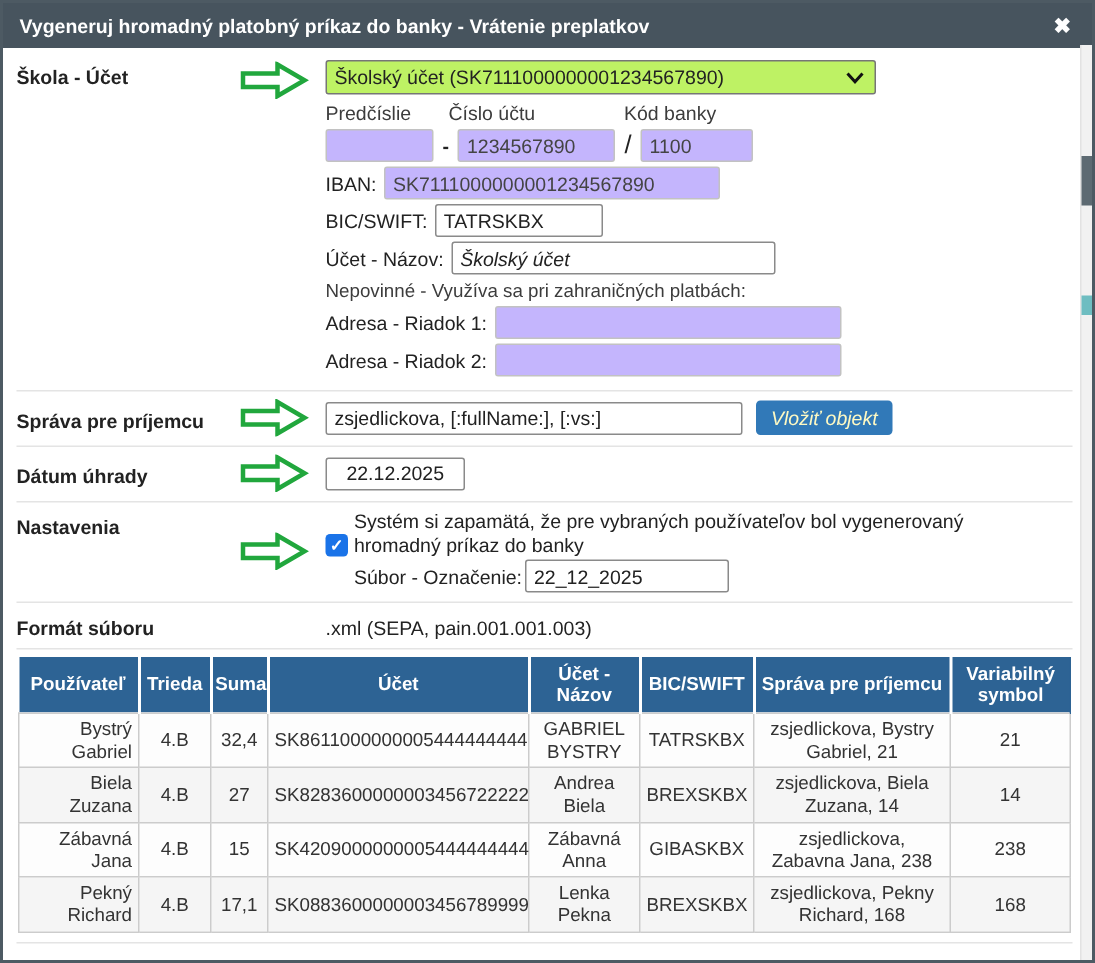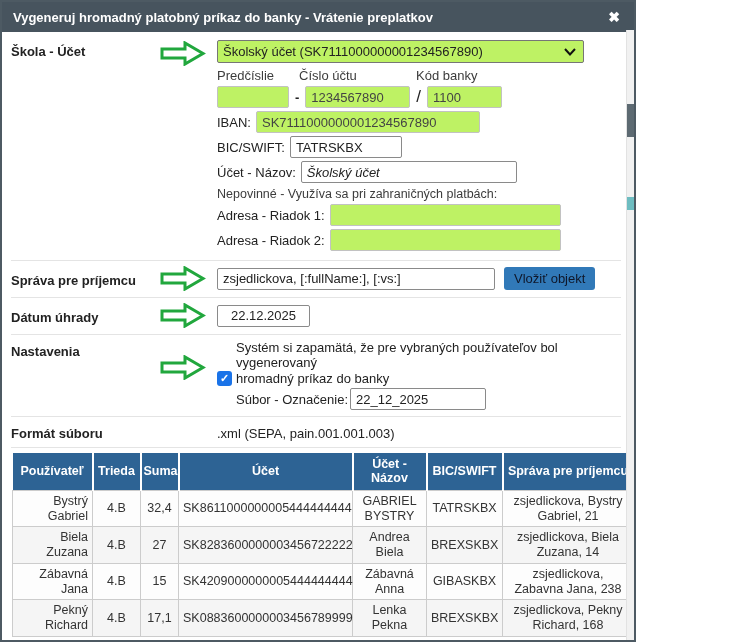--- a/index.html
+++ b/index.html
@@ -3,21 +3,21 @@
 <meta charset="utf-8">
 <style>
   * { box-sizing: border-box; margin: 0; padding: 0; }
   html,body { background:#fff; }
   body {
     width: 730px; height: 642px;
     font-family: "Liberation Sans", sans-serif;
     font-size: 13px; color: #222;
   }
   .modal {
-    width: 636px; height: 642px;
+    width: 730px; height: 642px;
     border: 2px solid #4d5a63;
     background: #fff;
     position: relative;
     overflow: hidden;
   }
   .titlebar {
     height: 30px; background: #47545e; color: #fff;
     display: flex; align-items: center;
     padding: 0 14px 0 11px;
     font-weight: bold; font-size: 13px;
@@ -39,30 +39,30 @@
     padding: 0 7px 0 5px; cursor: default;
   }
   .indent { margin-left: 206px; }
   .mini-row { display: flex; align-items: center; margin: 3px 0; gap: 5px; }
   .inp {
     border: 1px solid #8a8a8a; border-radius: 2px;
     height: 22px; padding: 0 5px;
     font-family: "Liberation Sans", sans-serif; font-size: 13px; color: #222;
     background: #fff;
   }
-  .inp.gray { background: #bef264; border-color: #c2c2c2; color: #444; }
+  .inp.gray { background: #c4b5fd; border-color: #c2c2c2; color: #444; }
   .acct-lbls { display: flex; margin: 2px 0 1px 0; color: #3c3c3c; }
   .acct-lbls span:nth-child(1) { width: 82px; }
   .acct-lbls span:nth-child(2) { width: 117px; }
   .sep-dash { font-weight: bold; margin: 0 1px; }
   .sep-slash { font-size: 17px; margin: 0 1px; }
   .note { color: #3c3c3c; font-size: 12.5px; margin: 4px 0 2px 0; }
 
-  .btn { border: none; border-radius: 3px; color: #0f172a; cursor: pointer;
-         font-family: "Liberation Sans", sans-serif; }
+  .btn { border: none; border-radius: 3px; color: #fef9c3; cursor: pointer;
+         font-family: "Liberation Sans", sans-serif; font-style: italic; }
   .btn-insert { background: #3179b8; padding: 4px 10px; font-size: 13px; margin-left: 9px; }
 
   .date-inp { width: 93px; text-align: center; }
 
   .cbx {
     width: 15px; height: 15px; flex: none;
     background: #1a73e8; border-radius: 3px;
     color: #fff; display: inline-flex; align-items: center; justify-content: center;
     font-size: 11px; font-weight: bold; margin-right: 4px; cursor: pointer;
   }

